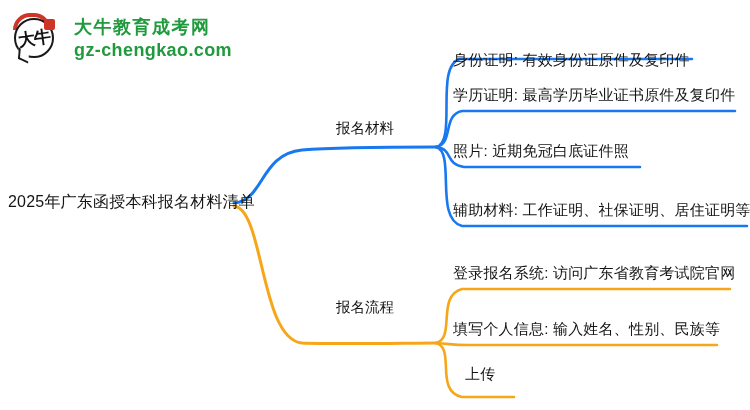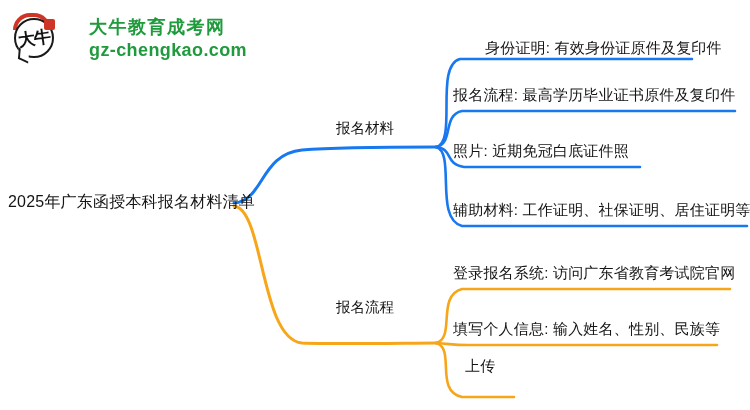--- a/index.html
+++ b/index.html
@@ -21,27 +21,27 @@
   .mm-path.orange{stroke:var(--orange);}
   .mm-path.main{stroke-width:3px;}
   .mm-path.child{stroke-width:2.6px;}
 
   .node{position:absolute;color:var(--text);white-space:nowrap;}
   .root-node{left:8px;top:192px;font-size:16px;font-weight:500;letter-spacing:0.2px;}
   .branch-label{font-size:14.5px;width:80px;text-align:center;}
   .bl-1{left:325px;bottom:272px;}
   .bl-2{left:325px;bottom:93px;}
   .child-node{left:453px;font-size:15px;letter-spacing:0.2px;}
-  .n1{bottom:352px;margin-left:32px;}
+  .n1{bottom:340px;}
   .n2{bottom:305px;}
   .n3{bottom:249px;}
   .n4{bottom:190px;}
   .n5{bottom:127px;text-align:right;}
   .n6{bottom:71px;}
-  .n7{bottom:34px;left:465px;}
+  .n7{bottom:26px;left:465px;}
 
   
   .logo{position:absolute;left:12px;top:13px;display:flex;align-items:flex-start;}
   .logo-icon{position:relative;width:48px;height:50px;}
   .logo-arc{
     position:absolute;left:1px;top:0px;width:38px;height:17px;
     border:4px solid var(--red);border-bottom:none;
     border-radius:19px 19px 0 0;
   }
   .logo-circle{
@@ -56,21 +56,21 @@
   }
   .logo-glyph{
     font-family:"Liberation Serif","DejaVu Serif",serif;
     font-weight:bold;font-size:17px;color:#111;line-height:1;letter-spacing:-1px;
     transform:rotate(-8deg);
   }
   .logo-seal{
     position:absolute;right:-3px;top:-1px;width:11px;height:11px;
     background:var(--red);border-radius:2px;
   }
-  .logo-text{margin-left:29px;padding-top:4px;}
+  .logo-text{margin-left:14px;padding-top:4px;}
   .logo-title{
     color:var(--green);font-weight:bold;font-size:18px;letter-spacing:1.5px;line-height:1.15;
   }
   .logo-domain{
     color:var(--green);font-weight:bold;font-size:18px;letter-spacing:0.4px;margin-top:2px;
   }
 </style>
 </head>
 <body>
 
@@ -103,21 +103,21 @@
       <div class="logo-domain">gz-chengkao.com</div>
     </div>
   </div>
 
   <div class="node root-node">2025年广东函授本科报名材料清单</div>
 
   <div class="node branch-label bl-1">报名材料</div>
   <div class="node branch-label bl-2">报名流程</div>
 
   <div class="node child-node n1">身份证明: 有效身份证原件及复印件</div>
-  <div class="node child-node n2">报名流程: 最高学历毕业证书原件及复印件</div>
+  <div class="node child-node n2">学历证明: 最高学历毕业证书原件及复印件</div>
   <div class="node child-node n4">辅助材料: 工作证明、社保证明、居住证明等</div>
   <div class="node child-node n3">照片: 近期免冠白底证件照</div>
 
   <div class="node child-node n5">登录报名系统: 访问广东省教育考试院官网</div>
   <div class="node child-node n6">填写个人信息: 输入姓名、性别、民族等</div>
   <div class="node child-node n7">上传</div>
 
 </div>
 
 </body></html>

